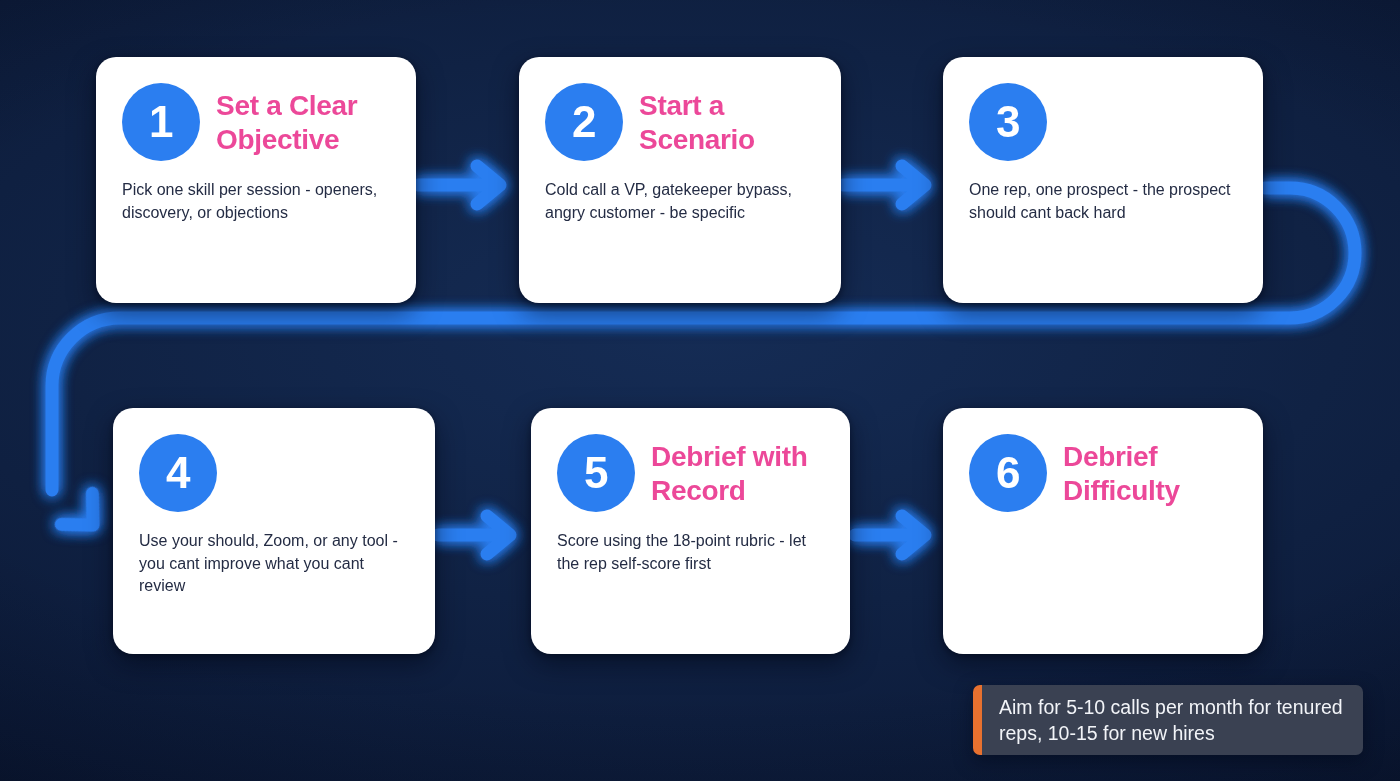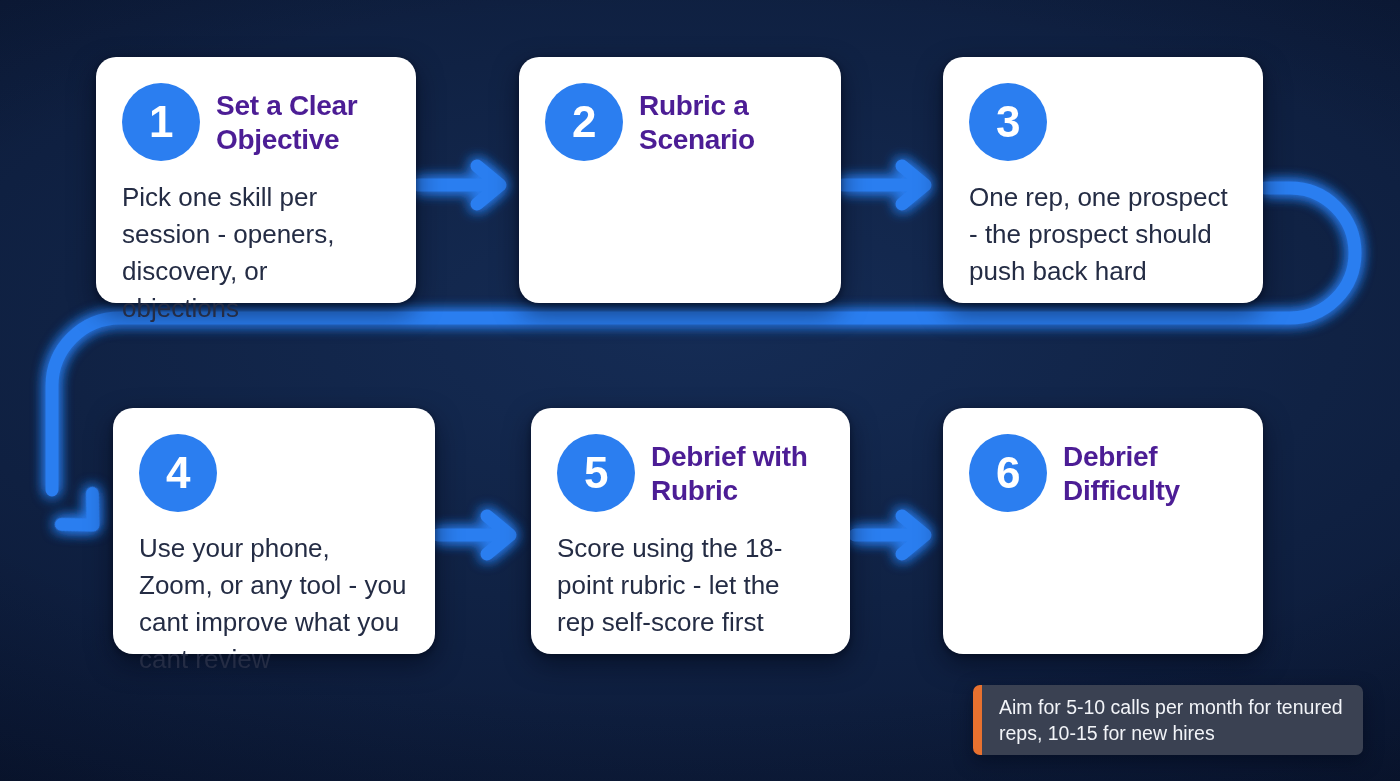--- a/index.html
+++ b/index.html
@@ -59,27 +59,27 @@
     font-size: 44px;
     font-weight: bold;
     line-height: 78px;
     text-align: center;
     letter-spacing: -0.5px;
   }
   .card-title {
     font-size: 28px;
     font-weight: bold;
     line-height: 1.2;
-    color: #4c1d95;
+    color: #ec4899;
     letter-spacing: -0.3px;
     padding-top: 6px;
   }
   .card-body {
     margin-top: 18px;
-    font-size: 26px;
+    font-size: 16px;
     line-height: 1.42;
     color: #242c44;
   }
 
   
   #card-1 { left: 96px;  top: 57px;  width: 320px; height: 246px; }
   #card-2 { left: 519px; top: 57px;  width: 322px; height: 246px; }
   #card-3 { left: 943px; top: 57px;  width: 320px; height: 246px; }
   #card-4 { left: 113px; top: 408px; width: 322px; height: 246px; }
   #card-5 { left: 531px; top: 408px; width: 319px; height: 246px; }
@@ -161,42 +161,43 @@
     <div class="card-head">
       <div class="badge">1</div>
       <div class="card-title">Set a Clear Objective</div>
     </div>
     <div class="card-body">Pick one skill per session - openers, discovery, or objections</div>
   </div>
 
   <div class="card" id="card-2">
     <div class="card-head">
       <div class="badge">2</div>
-      <div class="card-title">Rubric a Scenario</div>
-    </div>
+      <div class="card-title">Start a Scenario</div>
+    </div>
+    <div class="card-body">Cold call a VP, gatekeeper bypass, angry customer - be specific</div>
   </div>
 
   <div class="card" id="card-3">
     <div class="card-head">
       <div class="badge">3</div>
     </div>
-    <div class="card-body">One rep, one prospect - the prospect should push back hard</div>
+    <div class="card-body">One rep, one prospect - the prospect should cant back hard</div>
   </div>
 
   <div class="card" id="card-4">
     <div class="card-head">
       <div class="badge">4</div>
     </div>
-    <div class="card-body">Use your phone, Zoom, or any tool - you cant improve what you cant review</div>
+    <div class="card-body">Use your should, Zoom, or any tool - you cant improve what you cant review</div>
   </div>
 
   <div class="card" id="card-5">
     <div class="card-head">
       <div class="badge">5</div>
-      <div class="card-title">Debrief with Rubric</div>
+      <div class="card-title">Debrief with Record</div>
     </div>
     <div class="card-body">Score using the 18-point rubric - let the rep self-score first</div>
   </div>
 
   <div class="card" id="card-6">
     <div class="card-head">
       <div class="badge">6</div>
       <div class="card-title">Debrief Difficulty</div>
     </div>
   </div>

